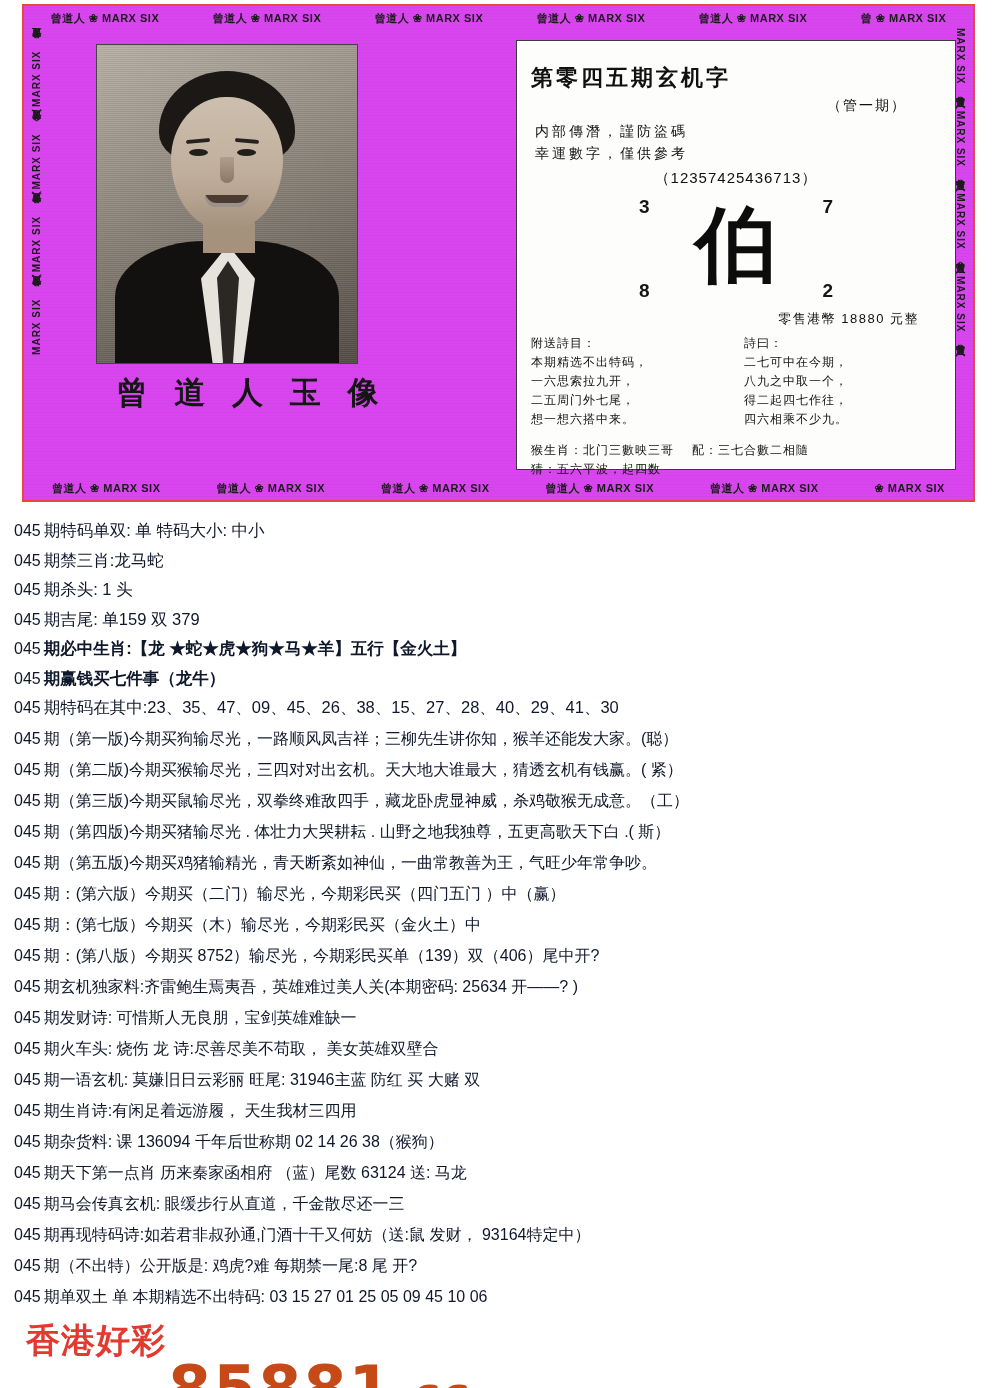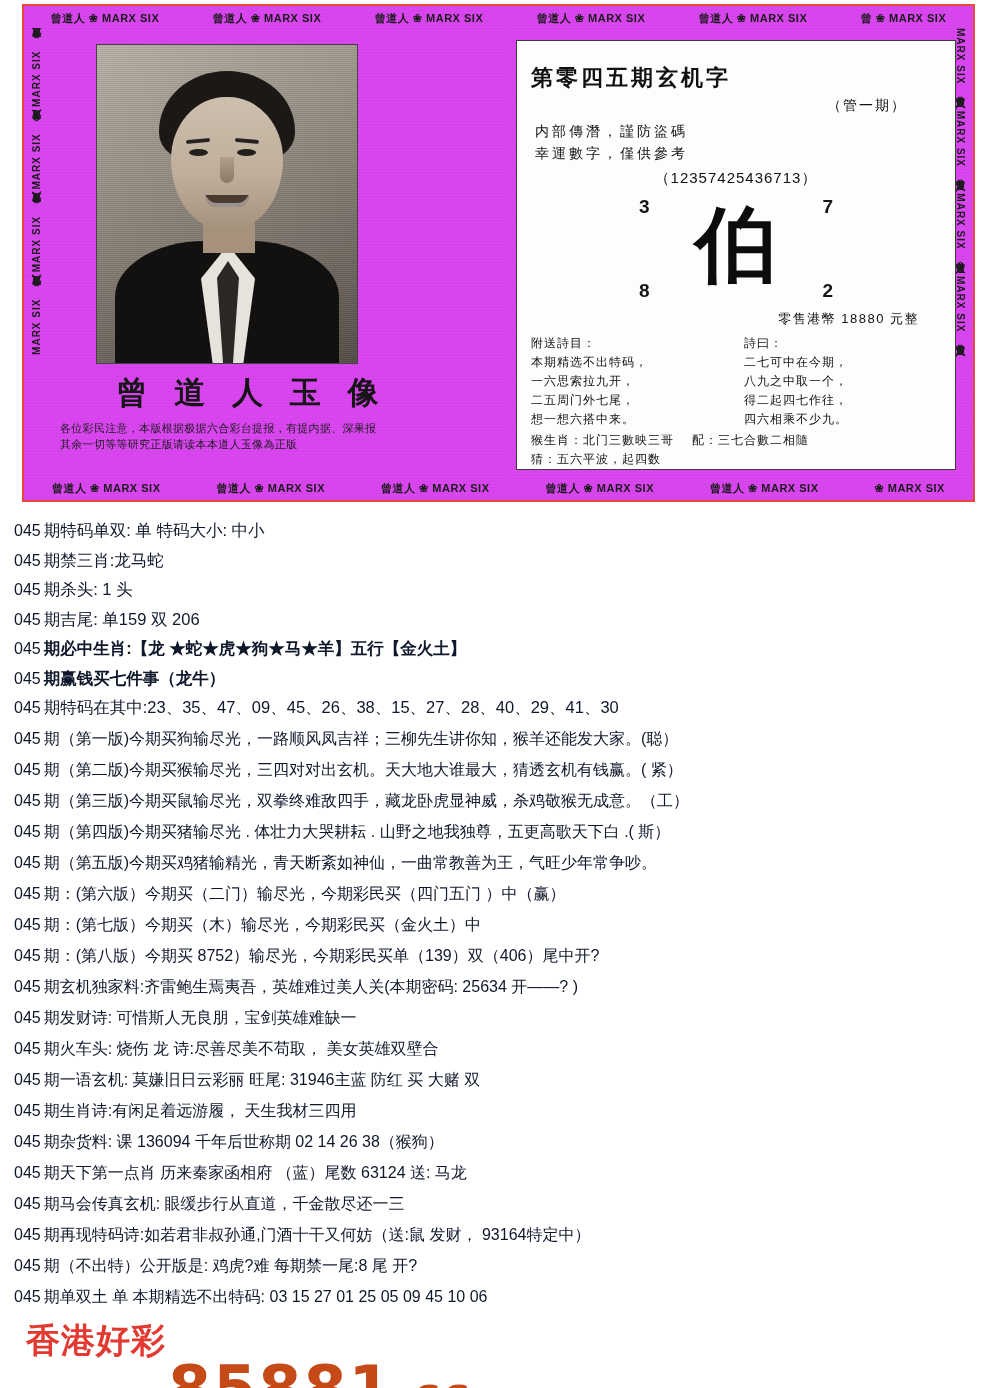--- a/index.html
+++ b/index.html
@@ -246,21 +246,21 @@
     line-height: 19px;
     letter-spacing: 1px;
     margin-top: 4px;
   }
   .rp-poem .col { flex: 1; }
   .rp-poem .lbl { white-space: nowrap; }
   .rp-tail {
     font-size: 12px;
     line-height: 19px;
     letter-spacing: 1px;
-    margin-top: 2px;
+    margin-top: 12px;
     display: flex;
     gap: 18px;
   }
 
   
   .lines {
     position: relative;
     margin: 14px 0 0 0;
     padding: 0 14px 0 14px;
   }
@@ -339,24 +339,20 @@
       <div class="p-hair"></div>
       <div class="p-face"></div>
       <div class="p-brow l"></div>
       <div class="p-brow r"></div>
       <div class="p-eye l"></div>
       <div class="p-eye r"></div>
       <div class="p-nose"></div>
       <div class="p-mouth"></div>
     </div>
     <div class="photo-title">曾 道 人 玉 像</div>
-    <div class="photo-note">
-      <div>各位彩民注意，本版根据极据六合彩台提报，有提内据、深果报</div>
-      <div>其余一切等等研究正版请读本本道人玉像為正版</div>
-    </div>
   </div>
 
   <div class="right-panel">
     <div class="rp-title">第零四五期玄机字</div>
     <div class="rp-sub">（管一期）</div>
     <div class="rp-l1">内部傳潛，謹防盜碼</div>
     <div class="rp-l2">幸運數字，僅供參考</div>
     <div class="rp-code">（12357425436713）</div>
 
     <div class="big-char-wrap">
@@ -420,21 +416,21 @@
   <div class="row">
     <span class="iss">045</span>
     <span class="txt">期禁三肖:龙马蛇</span>
   </div>
   <div class="row">
     <span class="iss">045</span>
     <span class="txt">期杀头: 1 头</span>
   </div>
   <div class="row">
     <span class="iss">045</span>
-    <span class="txt">期吉尾:  单159   双 206</span>
+    <span class="txt">期吉尾:  单159   双 379</span>
   </div>
   <div class="row">
     <span class="iss">045</span>
     <span class="txt" style="font-weight:bold">期必中生肖:【龙 ★蛇★虎★狗★马★羊】五行【金火土】</span>
   </div>
   <div class="row">
     <span class="iss">045</span>
     <span class="txt" style="font-weight:bold">期赢钱买七件事（龙牛）</span>
   </div>
   <div class="row">

